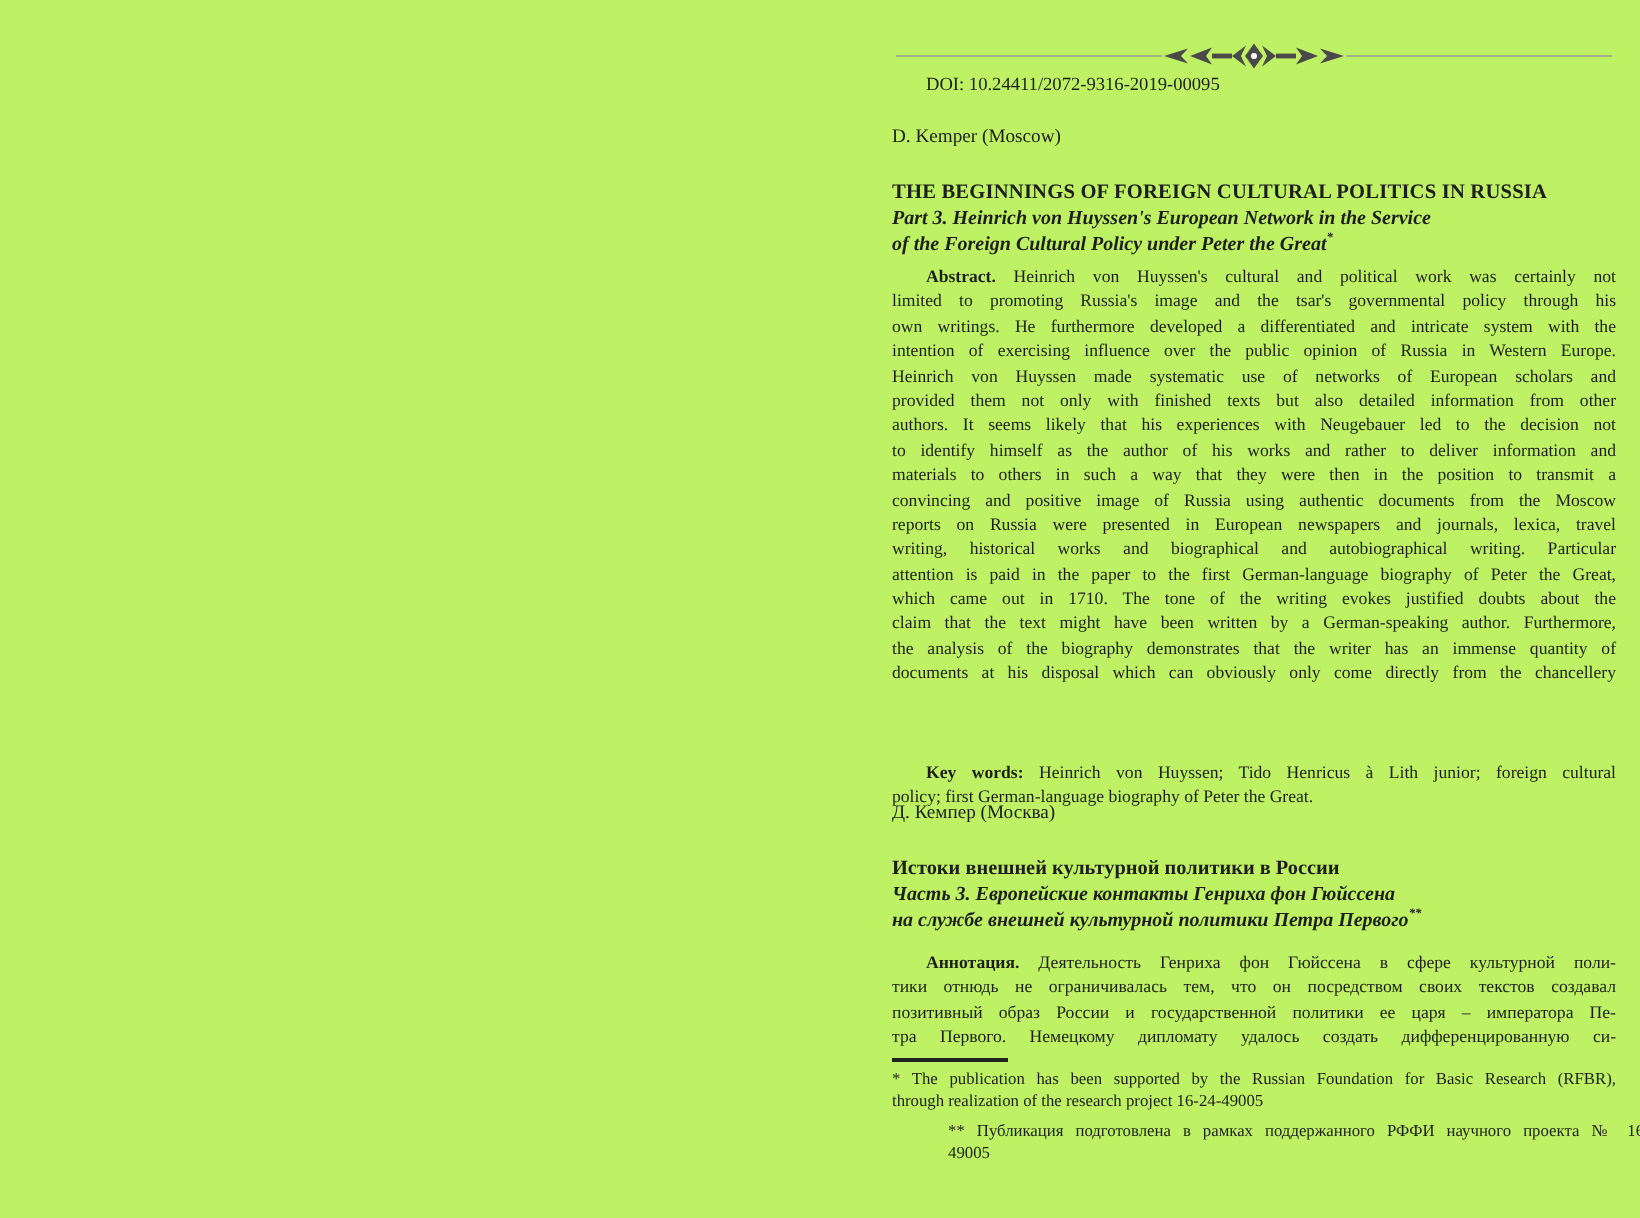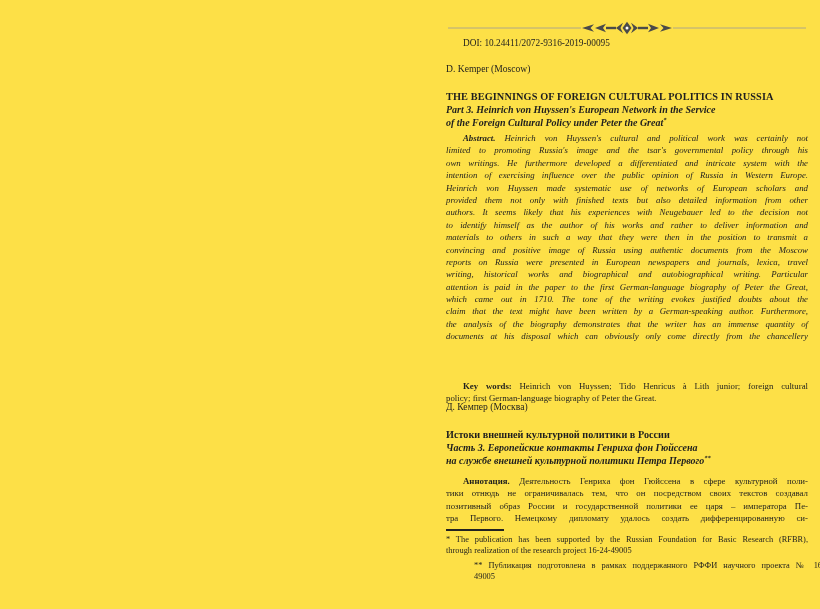--- a/index.html
+++ b/index.html
@@ -8,21 +8,21 @@
     width: 820px;
     height: 609px;
     background: #ffffff;
     font-family: "Liberation Serif", "DejaVu Serif", serif;
     color: #1e1e1e;
   }
   .page {
     position: relative;
     width: 820px;
     height: 609px;
-    background: #fde047;
+    background: #bef264;
     overflow: hidden;
   }
   .col {
     position: absolute;
     left: 446px;
     width: 362px;
   }
   
   .tl {
     height: 12.4px;
@@ -64,21 +64,21 @@
   .t1ru {
     font-size: 10.2px;
     line-height: 13px;
     font-weight: bold;
   }
   sup.mark {
     font-size: 64%;
     vertical-align: super;
     line-height: 0;
   }
-  .abs { top: 132px; font-style: italic; }
+  .abs { top: 132px; }
   .kw  { top: 380px; }
   .author-ru { top: 401px; font-size: 9.6px; line-height: 12px; }
   .ann { top: 475px; }
   .fnrule {
     top: 529px;
     width: 58px;
     height: 1.6px;
     background: #222222;
   }
   .fn1 { top: 533.5px; }

